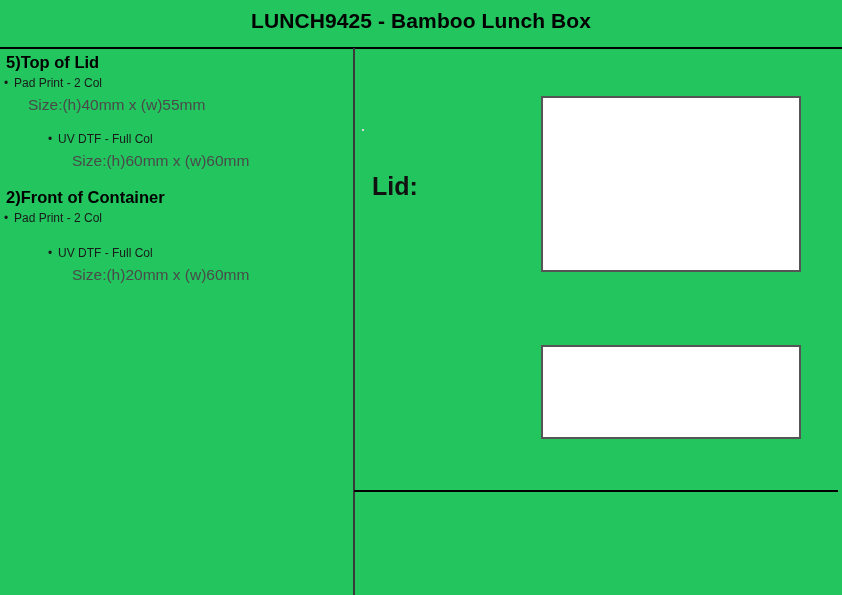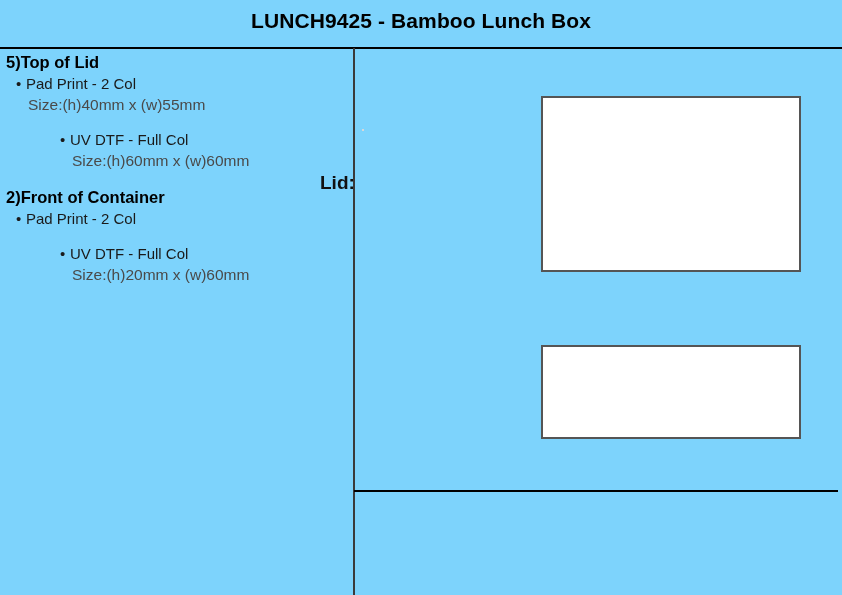--- a/index.html
+++ b/index.html
@@ -9,21 +9,21 @@
   }
   body {
     font-family: "Liberation Sans", sans-serif;
     color: #000000;
   }
   #page {
     position: relative;
     width: 842px;
     height: 595px;
     overflow: hidden;
-    background: #7dd3fc;
+    background: #22c55e;
   }
 
   
   #doc-title {
     position: absolute;
     left: 0;
     top: 9px;
     width: 842px;
     text-align: center;
     font-size: 21px;
@@ -77,44 +77,44 @@
     line-height: 20px;
   }
   .spec-item {
     margin: 0 0 0 0;
   }
   .spec-item + .spec-item {
     margin-top: 14px;
     padding-left: 44px;
   }
   .spec-method {
-    font-size: 15px;
+    font-size: 12px;
     color: #1a1a1a;
     line-height: 21px;
-    margin-left: 16px;
+    margin-left: 4px;
     white-space: nowrap;
   }
   .spec-bullet {
     display: inline-block;
     width: 10px;
     color: #1a1a1a;
   }
   .spec-size {
     font-size: 15.5px;
     color: #4a4a4a;
     line-height: 21px;
     margin-left: 28px;
     white-space: nowrap;
   }
   .art-label {
     position: absolute;
-    font-size: 19px;
+    font-size: 25px;
     font-weight: bold;
     color: #111111;
-    text-align: left;
+    text-align: center;
     white-space: nowrap;
   }
   .art-frame {
     position: absolute;
     border: 2px solid #555555;
     background: #ffffff;
     box-sizing: border-box;
   }
 
   

